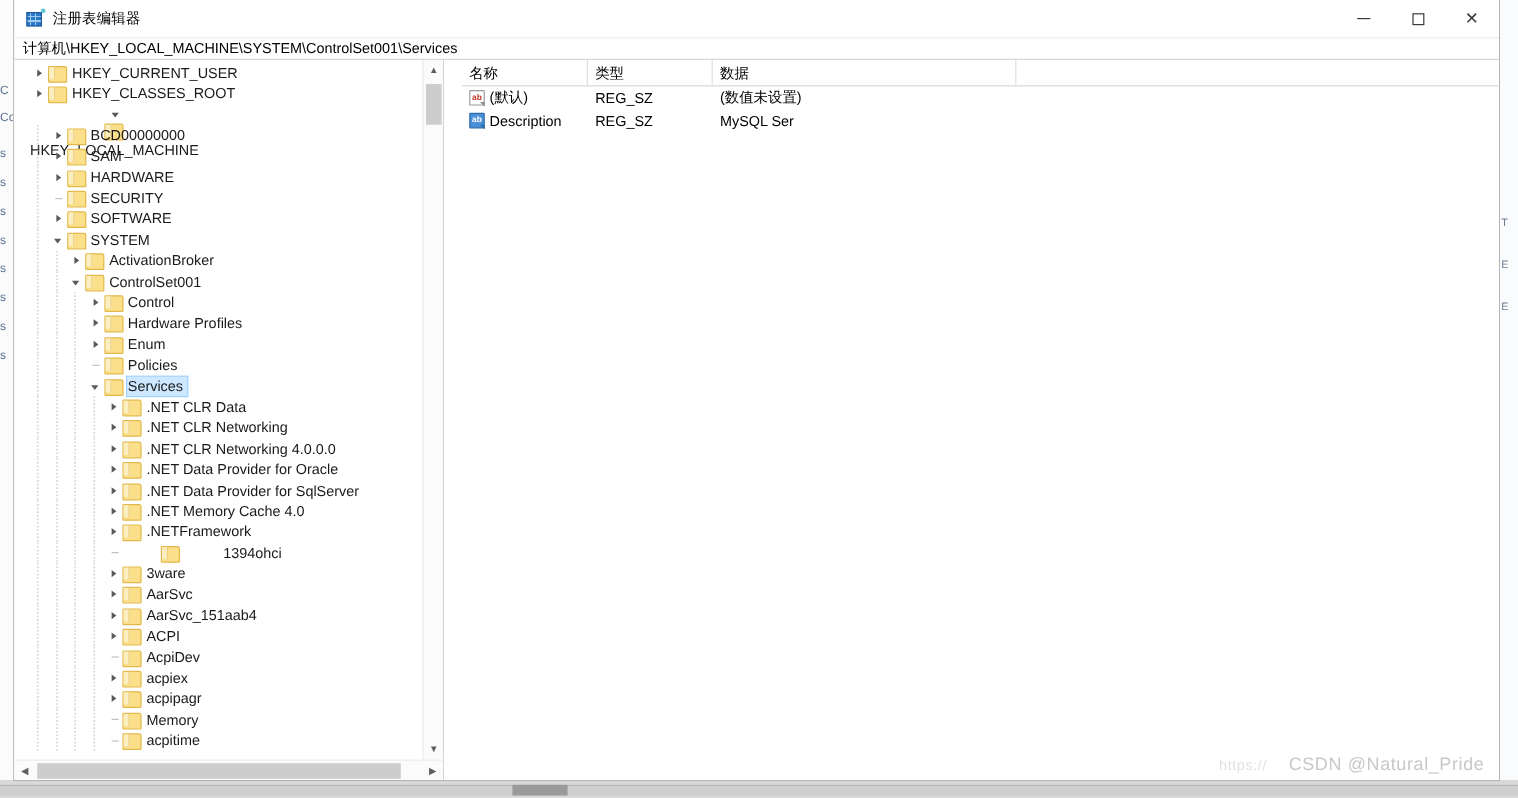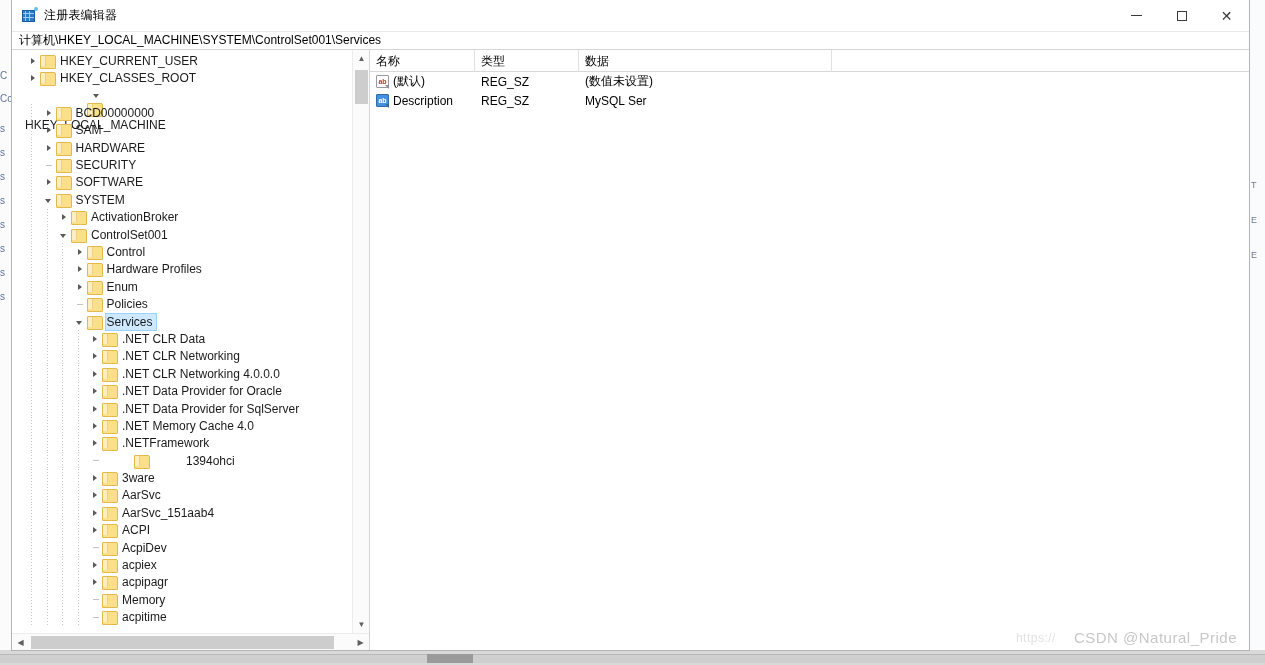--- a/index.html
+++ b/index.html
@@ -279,20 +279,21 @@
     width: 303px; height: 13px;
     background: #cdcdcd;
   }
 
   
   .valuepane {
     flex: 1;
     position: relative;
     background: #ffffff;
     overflow: hidden;
+    margin-left: 15px;
   }
   .vheader {
     height: 22px;
     display: flex;
     border-bottom: 1px solid #d8d8d8;
     background: #ffffff;
     font-size: 12px; color: #000;
   }
   .vh-cell {
     display: flex; align-items: center;

